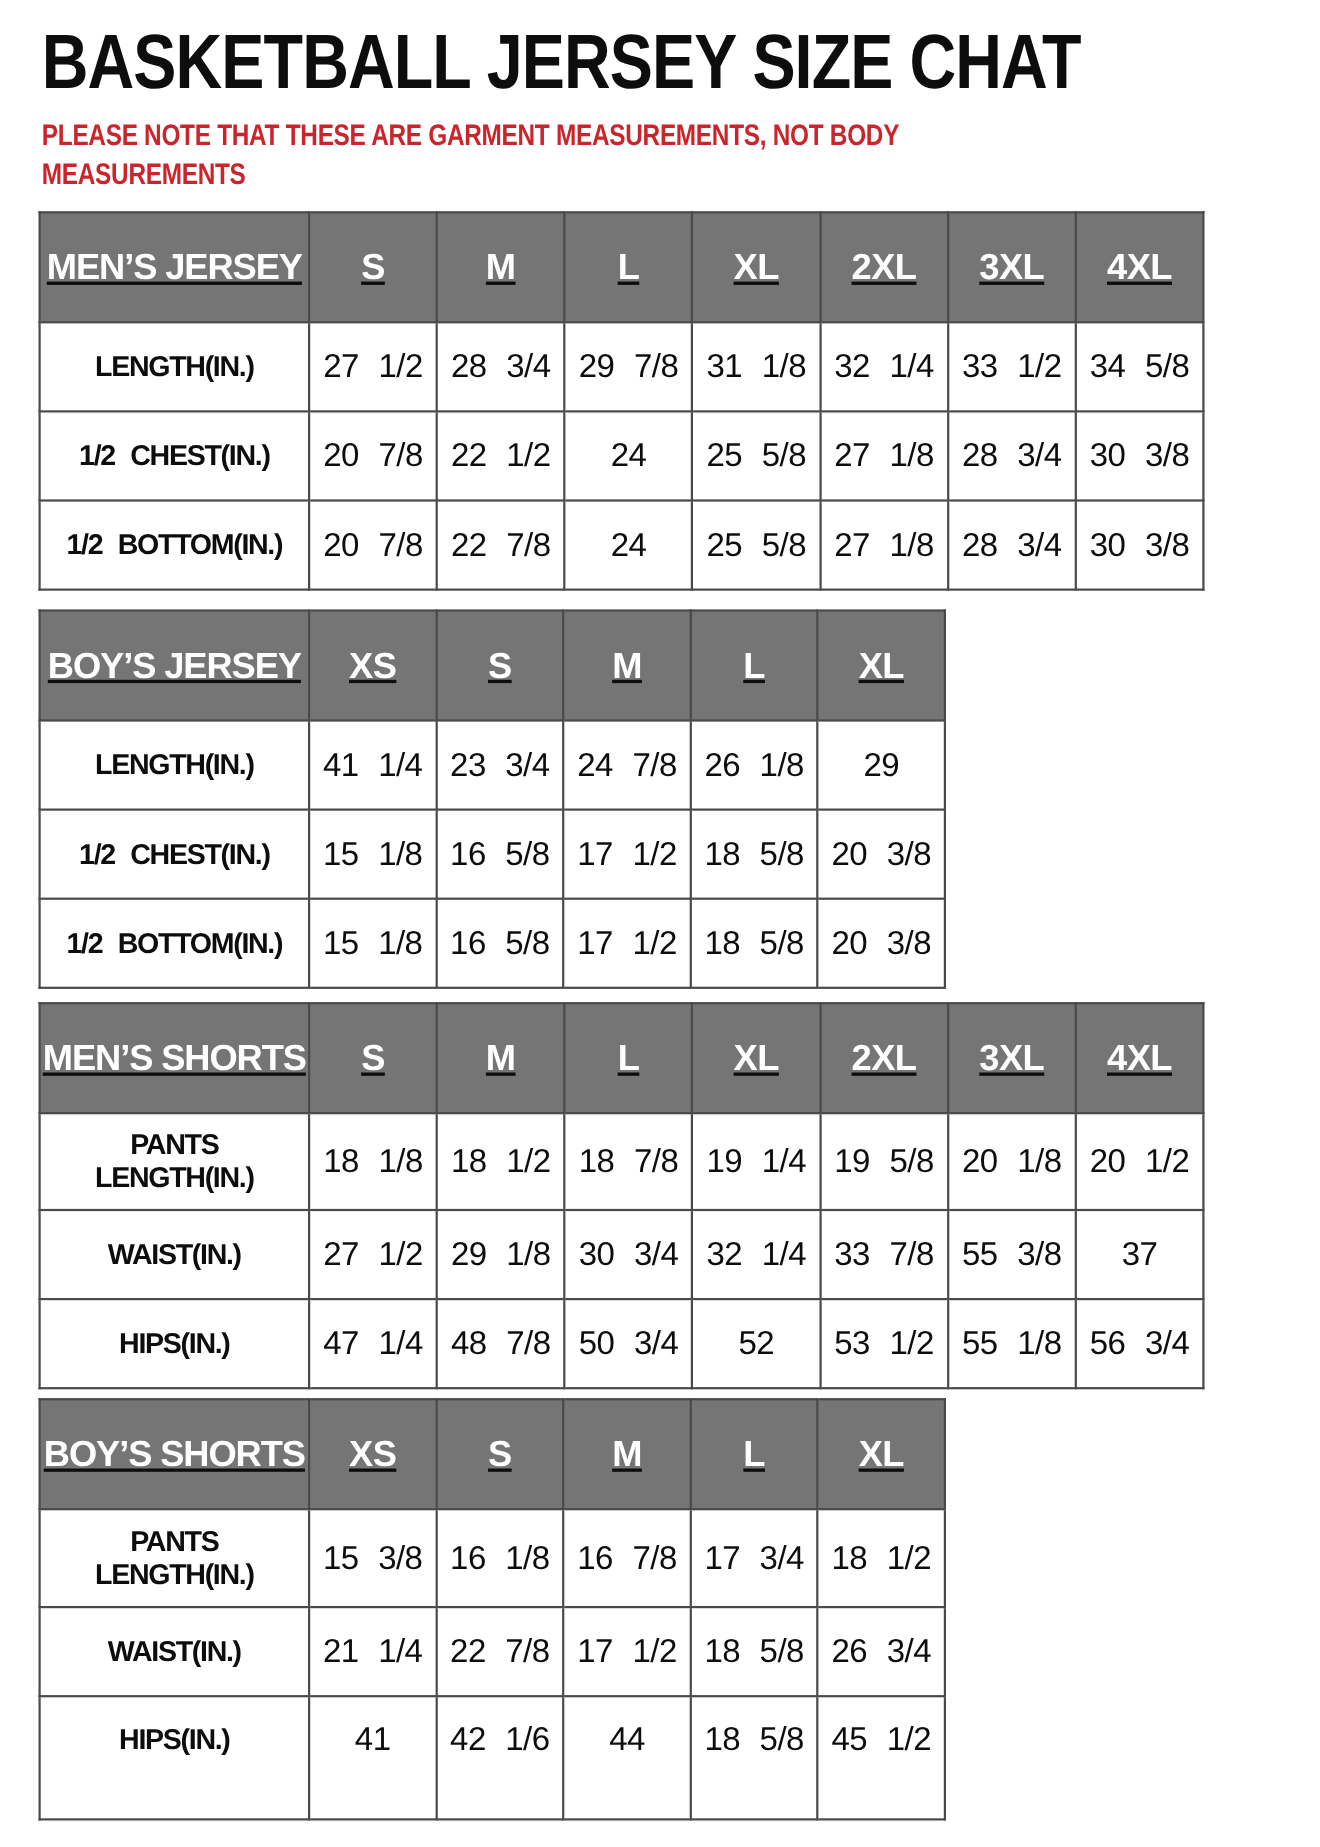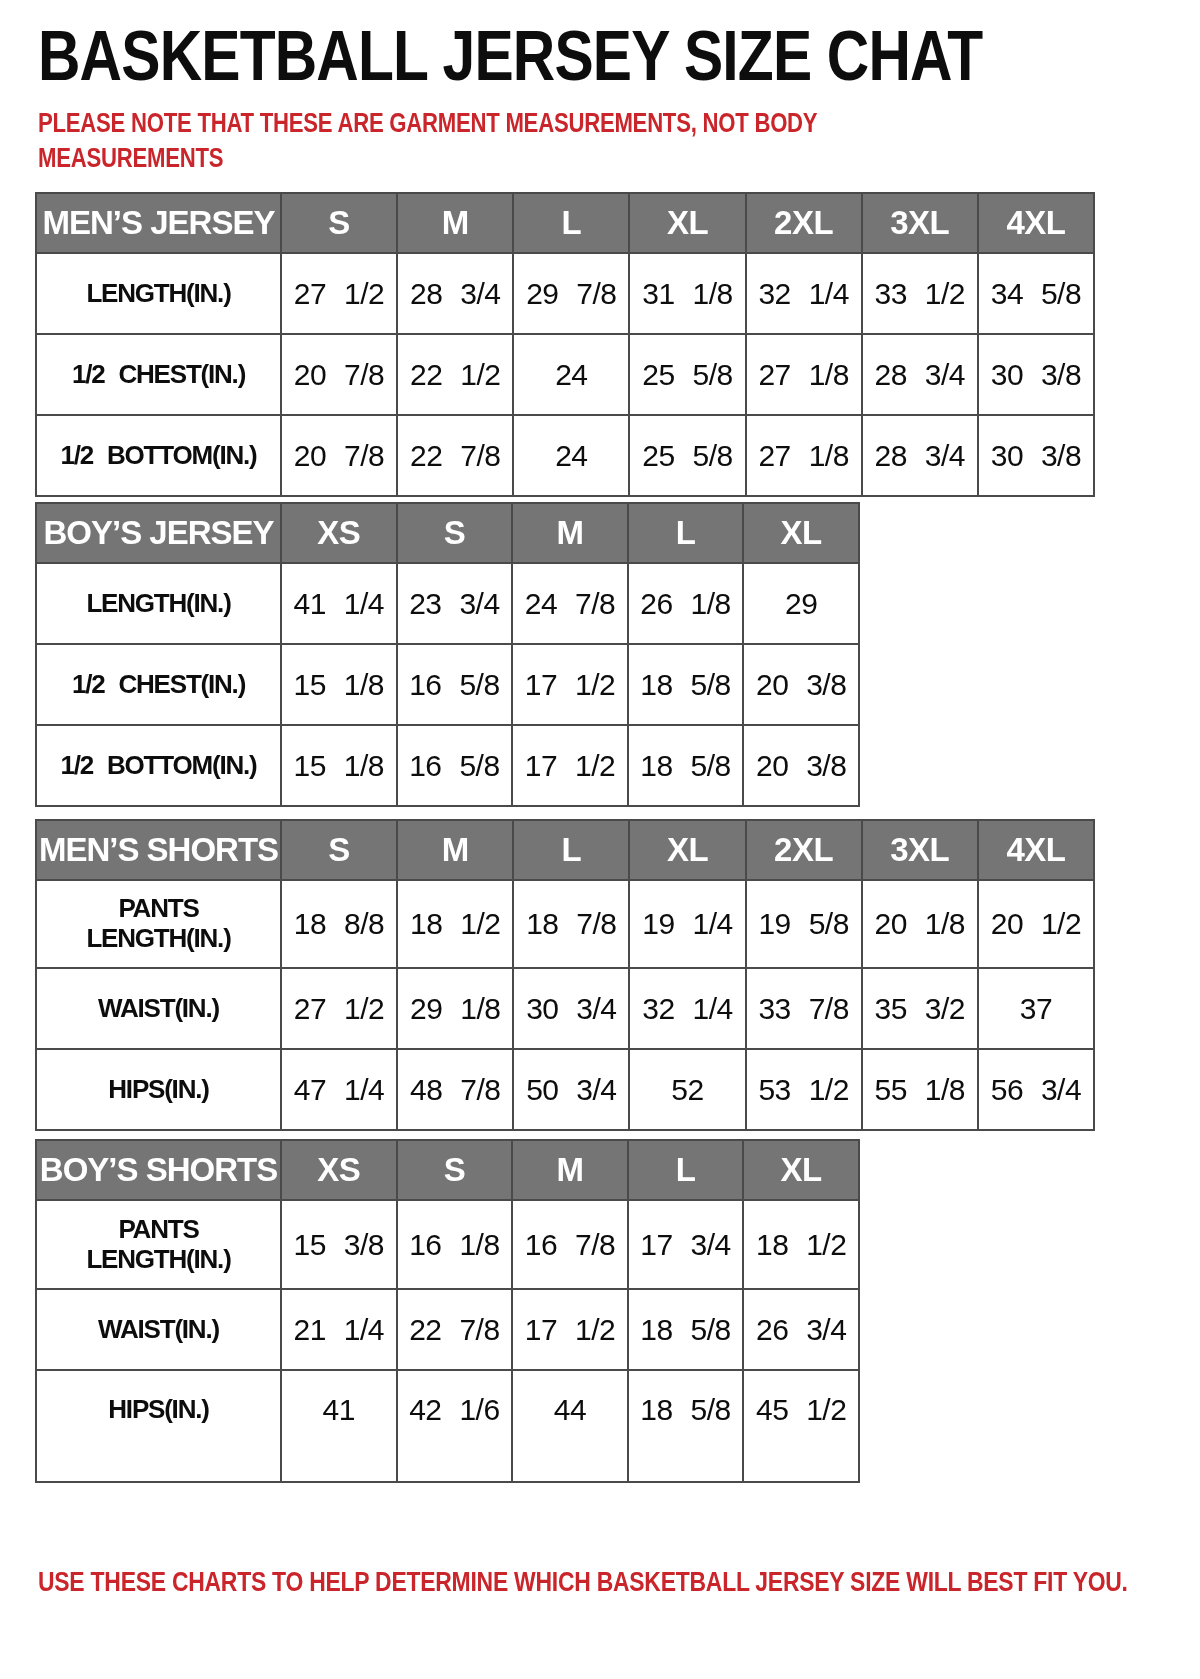--- a/index.html
+++ b/index.html
@@ -42,25 +42,25 @@
     transform:scaleX(0.82);
     transform-origin:left center;
   }
   .tables-host{margin:0;}
   table.size-table{
     border-collapse:collapse;
     table-layout:fixed;
     margin-left:35px;
   }
   table.size-table.wide{width:1060px;margin-top:16px;}
-  table.size-table.narrow{width:825px;margin-top:5px;}
+  table.size-table.narrow{width:825px;margin-top:17px;}
   #table-mens-shorts{margin-top:12px;}
   #table-boys-shorts{margin-top:8px;}
   col.label-col{width:245px;}
-  .size-table thead tr{height:60px;}
+  .size-table thead tr{height:100px;text-decoration:underline;}
   .size-table tbody tr{height:81px;}
   #table-mens-shorts tbody tr:first-child{height:88px;}
   #table-boys-shorts tbody tr:first-child{height:89px;}
   #table-boys-shorts tbody tr:last-child{height:112px;}
   #table-boys-shorts tbody tr:last-child th,
   #table-boys-shorts tbody tr:last-child td{padding-bottom:34px;}
   .size-table th,.size-table td{
     text-align:center;
     vertical-align:middle;
     border:2px solid var(--border-mid);
@@ -234,36 +234,36 @@
             <th class="size-head">XL</th>
             <th class="size-head">2XL</th>
             <th class="size-head">3XL</th>
             <th class="size-head">4XL</th>
           </tr>
         </thead>
         <tbody>
           <tr>
             <th class="row-label">PANTS
 LENGTH(IN.)</th>
-            <td class="num-cell">18 8/8</td>
+            <td class="num-cell">18 1/8</td>
             <td class="num-cell">18 1/2</td>
             <td class="num-cell">18 7/8</td>
             <td class="num-cell">19 1/4</td>
             <td class="num-cell">19 5/8</td>
             <td class="num-cell">20 1/8</td>
             <td class="num-cell">20 1/2</td>
           </tr>
           <tr>
             <th class="row-label">WAIST(IN.)</th>
             <td class="num-cell">27 1/2</td>
             <td class="num-cell">29 1/8</td>
             <td class="num-cell">30 3/4</td>
             <td class="num-cell">32 1/4</td>
             <td class="num-cell">33 7/8</td>
-            <td class="num-cell">35 3/2</td>
+            <td class="num-cell">55 3/8</td>
             <td class="num-cell">37</td>
           </tr>
           <tr>
             <th class="row-label">HIPS(IN.)</th>
             <td class="num-cell">47 1/4</td>
             <td class="num-cell">48 7/8</td>
             <td class="num-cell">50 3/4</td>
             <td class="num-cell">52</td>
             <td class="num-cell">53 1/2</td>
             <td class="num-cell">55 1/8</td>

